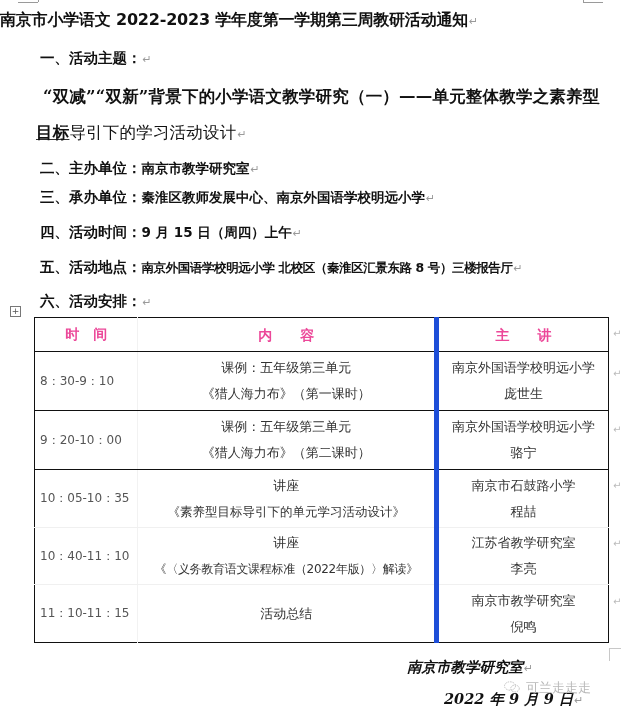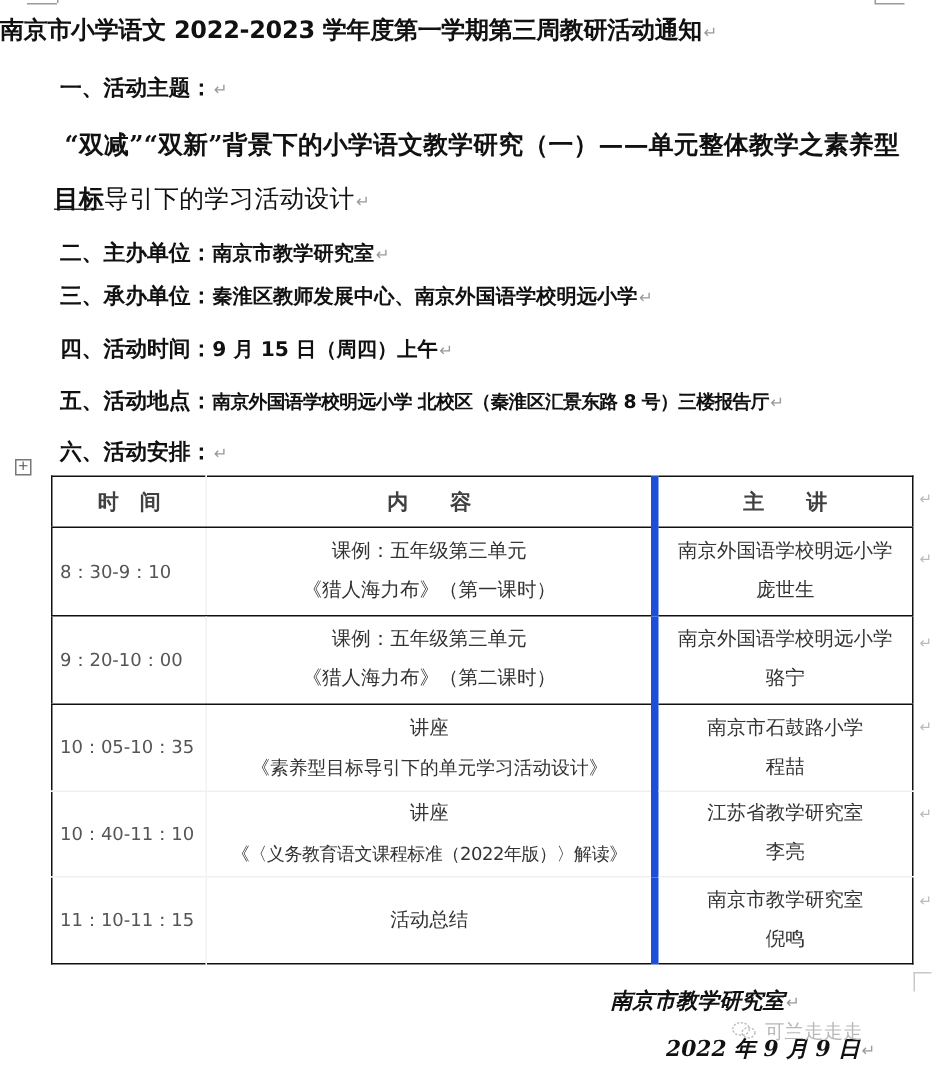--- a/index.html
+++ b/index.html
@@ -30,35 +30,35 @@
       position: absolute; left: 10px; top: 306px; width: 9px; height: 9px;
       border: 1px solid #777; font-size: 9px; line-height: 9px; text-align: center; color: #555;
       font-family: "DejaVu Sans", sans-serif;
     }
 
     table.schedule {
       position: absolute; left: 34px; top: 317px; width: 575px; border-collapse: collapse;
       font-family: "DejaVu Sans", sans-serif; color: #333;
     }
     table.schedule td, table.schedule th { padding: 0; text-align: center; vertical-align: middle; }
-    table.schedule th { font-family: "DejaVu Serif", serif; font-weight: bold; font-size: 14px; color: #404040; height: 33px; border-bottom: 1.5px solid #111; }
+    table.schedule th { font-family: "DejaVu Serif", serif; font-weight: bold; font-size: 14px; color: #ec4899; height: 33px; border-bottom: 1.5px solid #111; }
     .col-time { width: 99px; text-align: left !important; padding-left: 5px !important; font-size: 12px; color: #555; }
     th.col-time { text-align: center !important; padding-left: 0 !important; }
     .col-content { width: 302px; font-size: 13px; line-height: 26px; border-right: 5px solid #1d4ed8; }
     .col-speaker { width: 172px; font-size: 13px; line-height: 26px; }
     tr.row-strong td { border-bottom: 1.5px solid #111; }
     tr.row-faint td { border-bottom: 1px solid #f0f0f0; }
     table.schedule { border: 1.5px solid #111; }
     .time-divider { border-right: 1px solid #f2f2f2; }
 
     .row-mark { position: absolute; left: 613px; color: #bbb; font-size: 10px; font-family: "DejaVu Sans", sans-serif; }
 
     .signature { position: absolute; font-weight: bold; font-size: 14.5px; white-space: nowrap; font-style: italic; }
     .watermark {
-      position: absolute; left: 488px; top: 679px; color: #b8b8b8; font-size: 13px;
+      position: absolute; left: 504px; top: 679px; color: #b8b8b8; font-size: 13px;
       font-family: "DejaVu Sans", sans-serif; white-space: nowrap;
     }
     .watermark .wm-icon { display: inline-block; width: 16px; height: 12px; margin-right: 6px; vertical-align: -1px; }
   </style>
 </head>
 <body>
 
 <div class="crop-mark crop-tl"></div>
 <div class="crop-mark crop-tl-v"></div>
 <div class="crop-mark crop-tr"></div>

